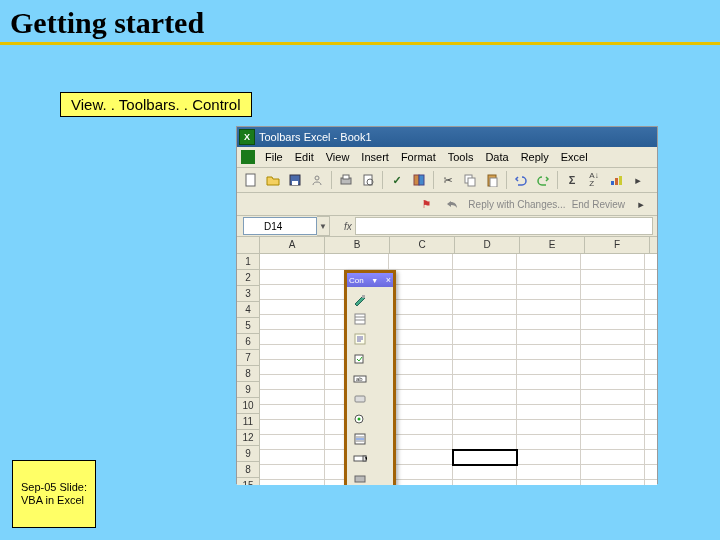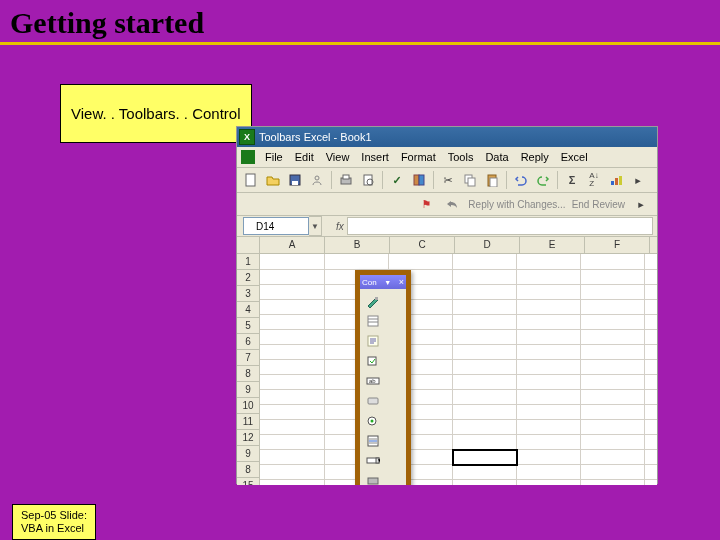--- a/index.html
+++ b/index.html
@@ -1,51 +1,51 @@
 <!DOCTYPE html>
 <html><head>
 <meta charset="utf-8">
 <style>
   html,body{margin:0;padding:0;width:720px;height:540px;font-family:Arial,Helvetica,sans-serif;background:#fffff0;overflow:hidden}
-  .slide{width:720px;height:540px;position:relative;background:#a21caf}
+  .slide{width:720px;height:540px;position:relative;background:#7dd3fc}
   .title{font-family:"Times New Roman",serif;font-weight:bold;font-size:30px;padding:6px 10px 2px 10px;color:#000}
   .title-underline{height:3px;background:#e6c200;margin:0 0 0 0}
-  .callout{position:absolute;left:60px;top:84px;background:#ffff66;border:1px solid #000;padding:20px 10px;font-size:15px}
+  .callout{position:absolute;left:60px;top:92px;background:#ffff66;border:1px solid #000;padding:3px 10px;font-size:15px}
   .excel{position:absolute;left:236px;top:126px;width:420px;height:356px;background:#fff;border:1px solid #9a9a9a;box-shadow:0 0 0 1px #ddd inset}
   .titlebar{height:20px;background:linear-gradient(#3a6ea5,#2a5d94);display:flex;align-items:center;color:#fff;font-size:11px;padding-left:2px}
   .xicon{width:14px;height:14px;background:#1a7a1a;border:1px solid #0d4d0d;margin-right:4px;display:flex;align-items:center;justify-content:center;color:#fff;font-size:9px;font-weight:bold}
   .menubar{height:20px;background:#ece9d8;display:flex;align-items:center;font-size:11px;border-bottom:1px solid #c0c0b0}
   .win-icon{width:14px;height:14px;background:#1a7a1a;margin:0 4px;display:inline-block}
   .menubar .mi{padding:0 6px;cursor:default}
   .tbar{height:24px;background:#ece9d8;display:flex;align-items:center;padding-left:4px;border-bottom:1px solid #c0c0b0;gap:2px}
   .tbar2{height:22px;background:#ece9d8;display:flex;align-items:center;justify-content:flex-end;padding-right:6px;border-bottom:1px solid #c0c0b0;gap:6px;font-size:10px;color:#888}
   .tbtn{width:18px;height:18px;border:1px solid transparent;display:flex;align-items:center;justify-content:center;font-size:11px;color:#444}
   .sep{width:1px;height:18px;background:#c0c0b0;margin:0 2px}
   .namebox-row{height:20px;background:#ece9d8;display:flex;align-items:center;border-bottom:1px solid #c0c0b0}
-  .namebox{width:52px;height:16px;background:#fff;border:1px solid #7f9db9;margin-left:6px;font-size:10px;padding-left:12px;display:flex;align-items:center}
+  .namebox{width:52px;height:16px;background:#fff;border:1px solid #7f9db9;margin-left:6px;font-size:10px;padding-left:20px;display:flex;align-items:center}
   .nbdd{width:12px;height:18px;background:#ece9d8;border:1px solid #c0c0b0;border-left:none;font-size:8px;display:flex;align-items:center;justify-content:center;color:#555}
   .fx{font-style:italic;font-size:10px;margin-left:14px;color:#555}
   .fxbar{flex:1;height:16px;background:#fff;border:1px solid #c0c0b0;margin-left:3px;margin-right:4px}
   .sheet{position:relative;height:248px;background:#fff;overflow:hidden}
   .colhead{display:flex;height:16px;background:#ece9d8;border-bottom:1px solid #c0c0b0;font-size:10px}
   .corner{width:22px;border-right:1px solid #c0c0b0;background:#ece9d8}
   .ch{width:64px;text-align:center;border-right:1px solid #c0c0b0;line-height:16px;color:#333}
   .rows{display:flex}
   .rowheads{display:flex;flex-direction:column;background:#ece9d8;font-size:10px}
   .rh{width:22px;height:15px;border-right:1px solid #c0c0b0;border-bottom:1px solid #c0c0b0;text-align:center;line-height:15px;color:#333}
   .cells{position:relative;flex:1}
   .gridline-v{position:absolute;top:0;bottom:0;width:1px;background:#d4d0c8}
   .gridline-h{position:absolute;left:0;right:0;height:1px;background:#d4d0c8}
   .active-cell{position:absolute;border:2px solid #000;background:#fff}
-  .floating-tb{position:absolute;left:95px;top:16px;width:46px;background:#ece9d8;border:5px solid #a16207;box-shadow:2px 2px 4px rgba(0,0,0,0.3)}
+  .floating-tb{position:absolute;left:84px;top:16px;width:46px;background:#ece9d8;border:3px solid #a16207;box-shadow:2px 2px 4px rgba(0,0,0,0.3)}
   .ftb-title{height:14px;background:linear-gradient(#8a8aff,#6a6add);color:#fff;font-size:8px;display:flex;align-items:center;justify-content:space-between;padding:0 2px}
   .ftb-title .x{font-size:9px;cursor:default}
   .ftb-body{display:flex;flex-wrap:wrap;padding:2px;gap:1px}
   .ftb-btn{width:19px;height:17px;border:1px solid transparent;display:flex;align-items:center;justify-content:center;font-size:10px}
-  .footnote{position:absolute;left:12px;bottom:0;background:#ffff66;border:1px solid #000;padding:4px 8px;font-size:11px;line-height:1.2}
+  .footnote{position:absolute;left:12px;bottom:12px;background:#ffff66;border:1px solid #000;padding:20px 8px;font-size:11px;line-height:1.2}
   svg{display:block}
 </style>
 </head>
 <body>
 
 <div class="slide">
   <div class="title">Getting started</div>
   <div class="title-underline"></div>
 
   <div class="callout">View. . Toolbars. . Control</div>

